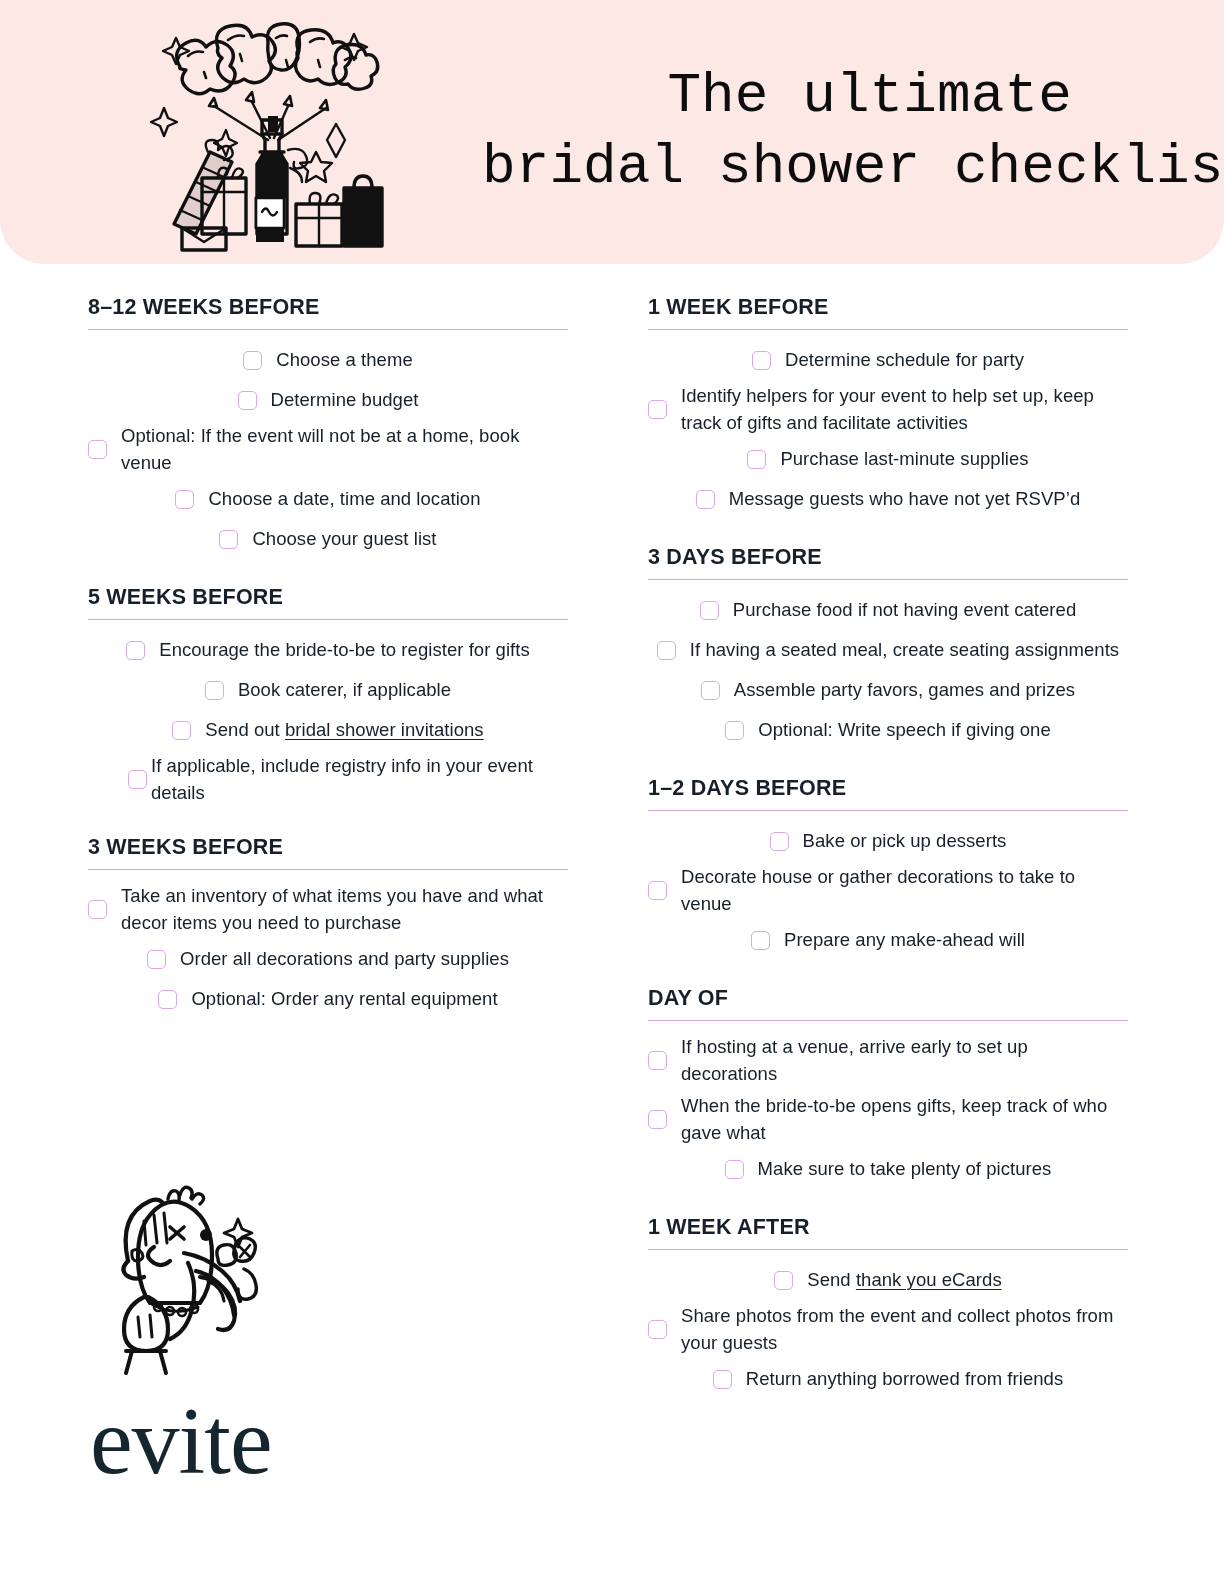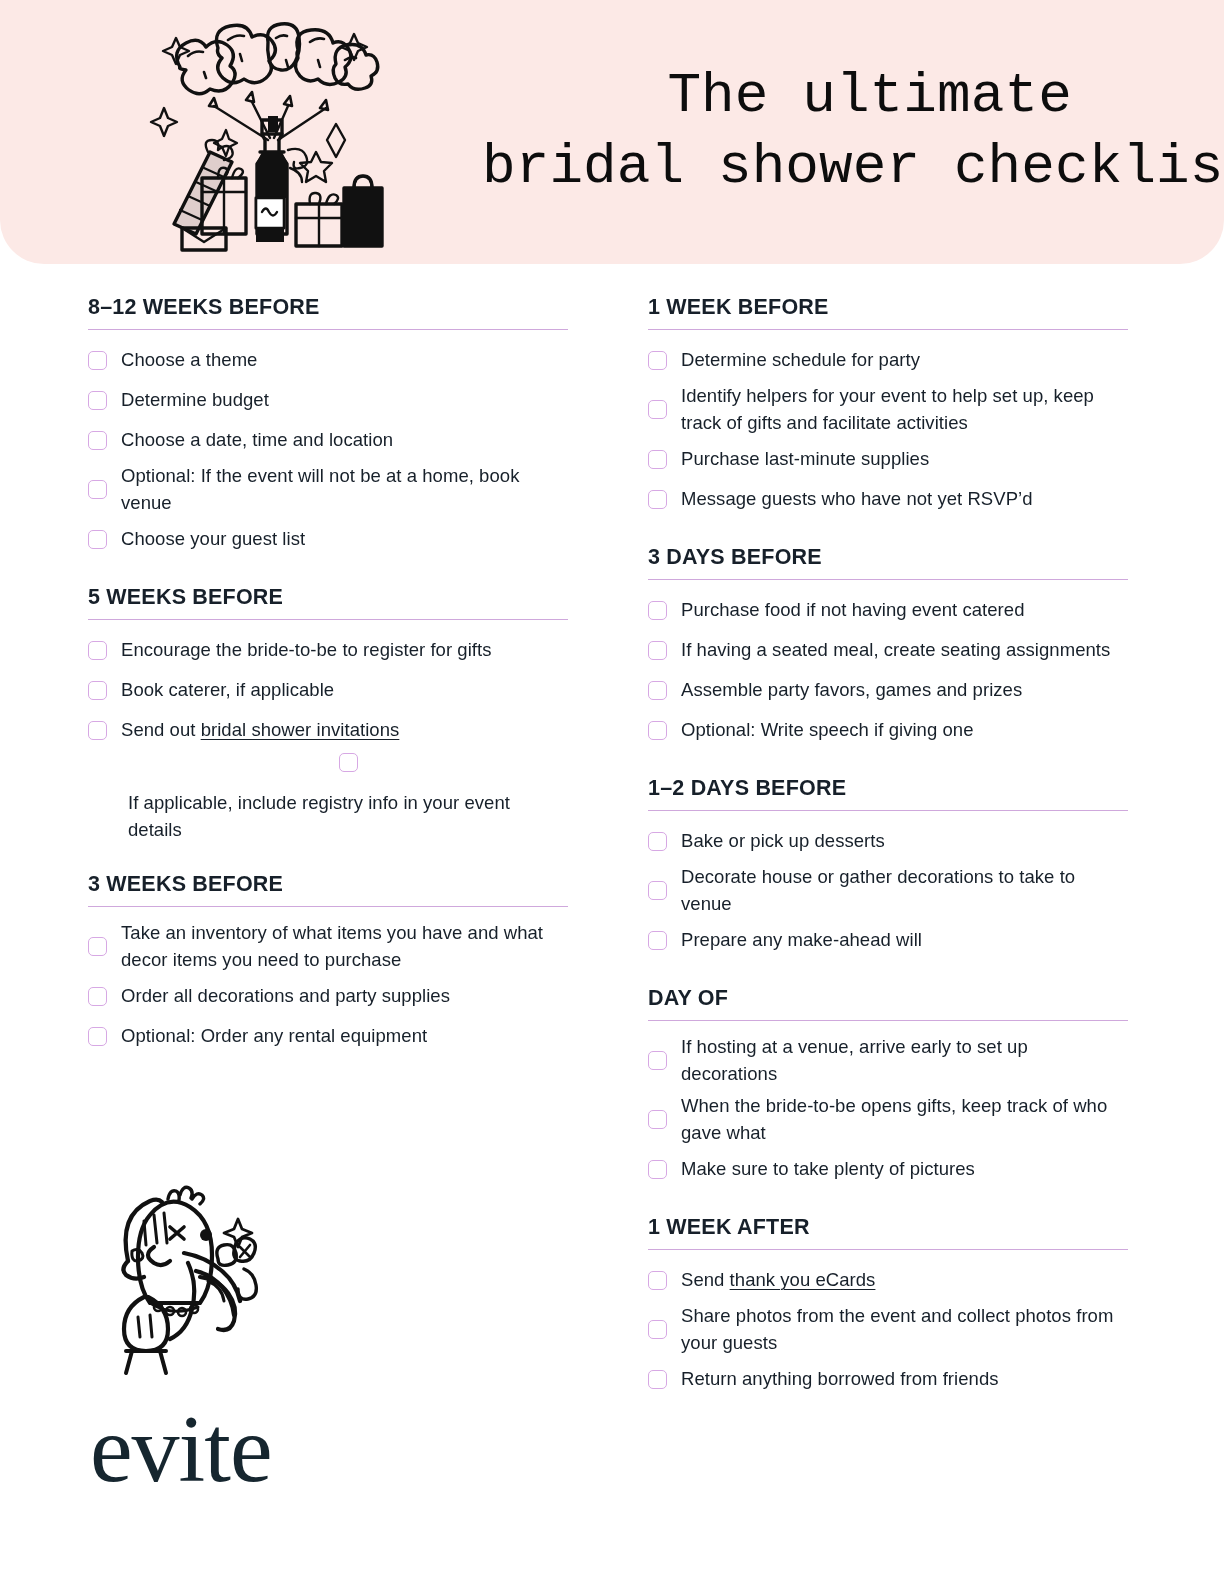--- a/index.html
+++ b/index.html
@@ -83,25 +83,25 @@
     margin-bottom: 13px;
   }
 
   
   .item {
     display: flex;
     align-items: center;
     gap: 14px;
     margin-bottom: 6px;
     min-height: 34px;
+    justify-content: center;
   }
   .item.sub {
     margin-left: 40px;
-    gap: 18px;
-    flex-direction: column;
+    gap: 4px;
   }
 
   .checkbox {
     width: 19px;
     height: 19px;
     min-width: 19px;
     border: 1.6px solid #d7a8e4;
     border-radius: 5px;
     background: #ffffff;
     flex: 0 0 auto;
@@ -129,21 +129,21 @@
     top: 1185px;
     width: 300px;
   }
   .footer-mascot { display: block; width: 210px; height: 200px; }
   .evite-wordmark {
     font-family: "Liberation Serif", serif;
     font-size: 96px;
     line-height: 1;
     color: #16262f;
     letter-spacing: -1px;
-    margin-top: 16px;
+    margin-top: 8px;
     margin-left: 2px;
   }
 </style>
 </head>
 <body>
 
 <div class="header">
 
   <svg class="header-illustration" viewBox="0 0 250 240" aria-hidden="true">
     <g fill="none" stroke="#111111" stroke-width="3.4" stroke-linecap="round" stroke-linejoin="round">
@@ -219,25 +219,25 @@
         <div class="item">
           <span class="checkbox"></span>
           <span class="item-label">Choose a theme</span>
         </div>
         <div class="item">
           <span class="checkbox"></span>
           <span class="item-label">Determine budget</span>
         </div>
         <div class="item">
           <span class="checkbox"></span>
+          <span class="item-label">Optional: If the event will not be at a home, book venue</span>
+        </div>
+        <div class="item">
+          <span class="checkbox"></span>
           <span class="item-label">Choose a date, time and location</span>
-        </div>
-        <div class="item">
-          <span class="checkbox"></span>
-          <span class="item-label">Optional: If the event will not be at a home, book venue</span>
         </div>
         <div class="item">
           <span class="checkbox"></span>
           <span class="item-label">Choose your guest list</span>
         </div>
       </div>
       <div class="section">
         <div class="section-title">5 WEEKS BEFORE</div>
         <div class="section-rule"></div>
         <div class="item">

